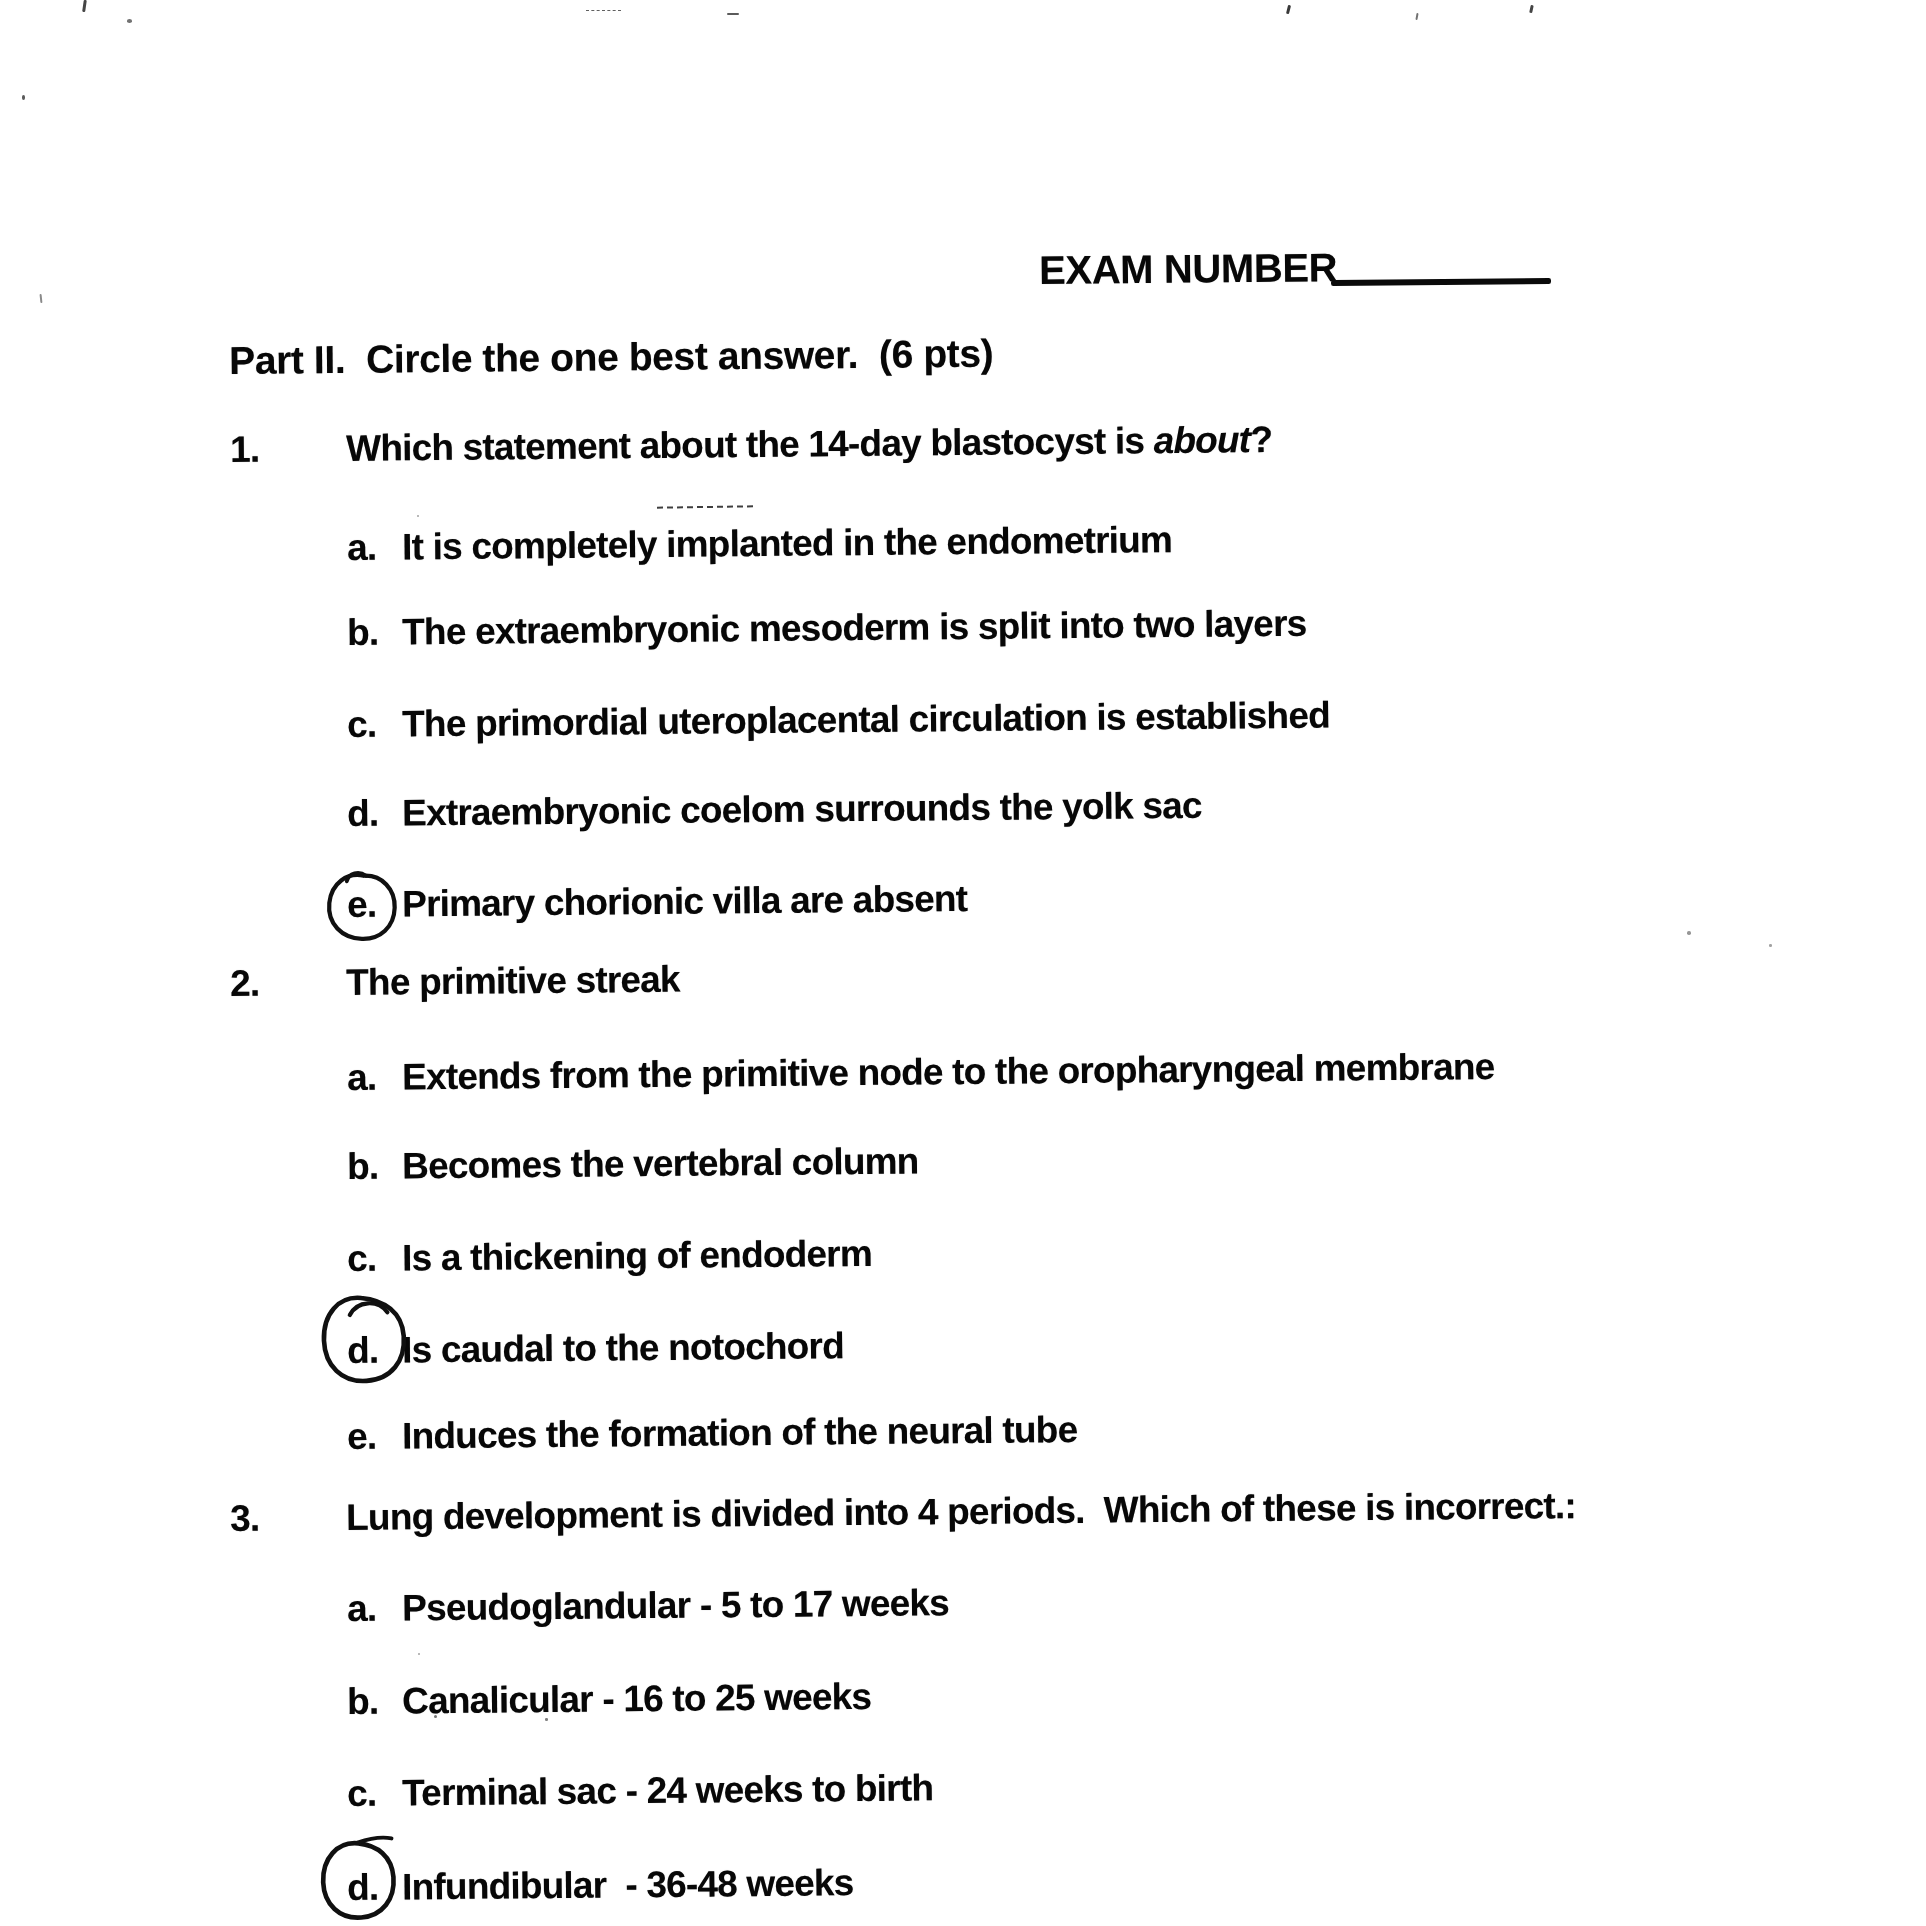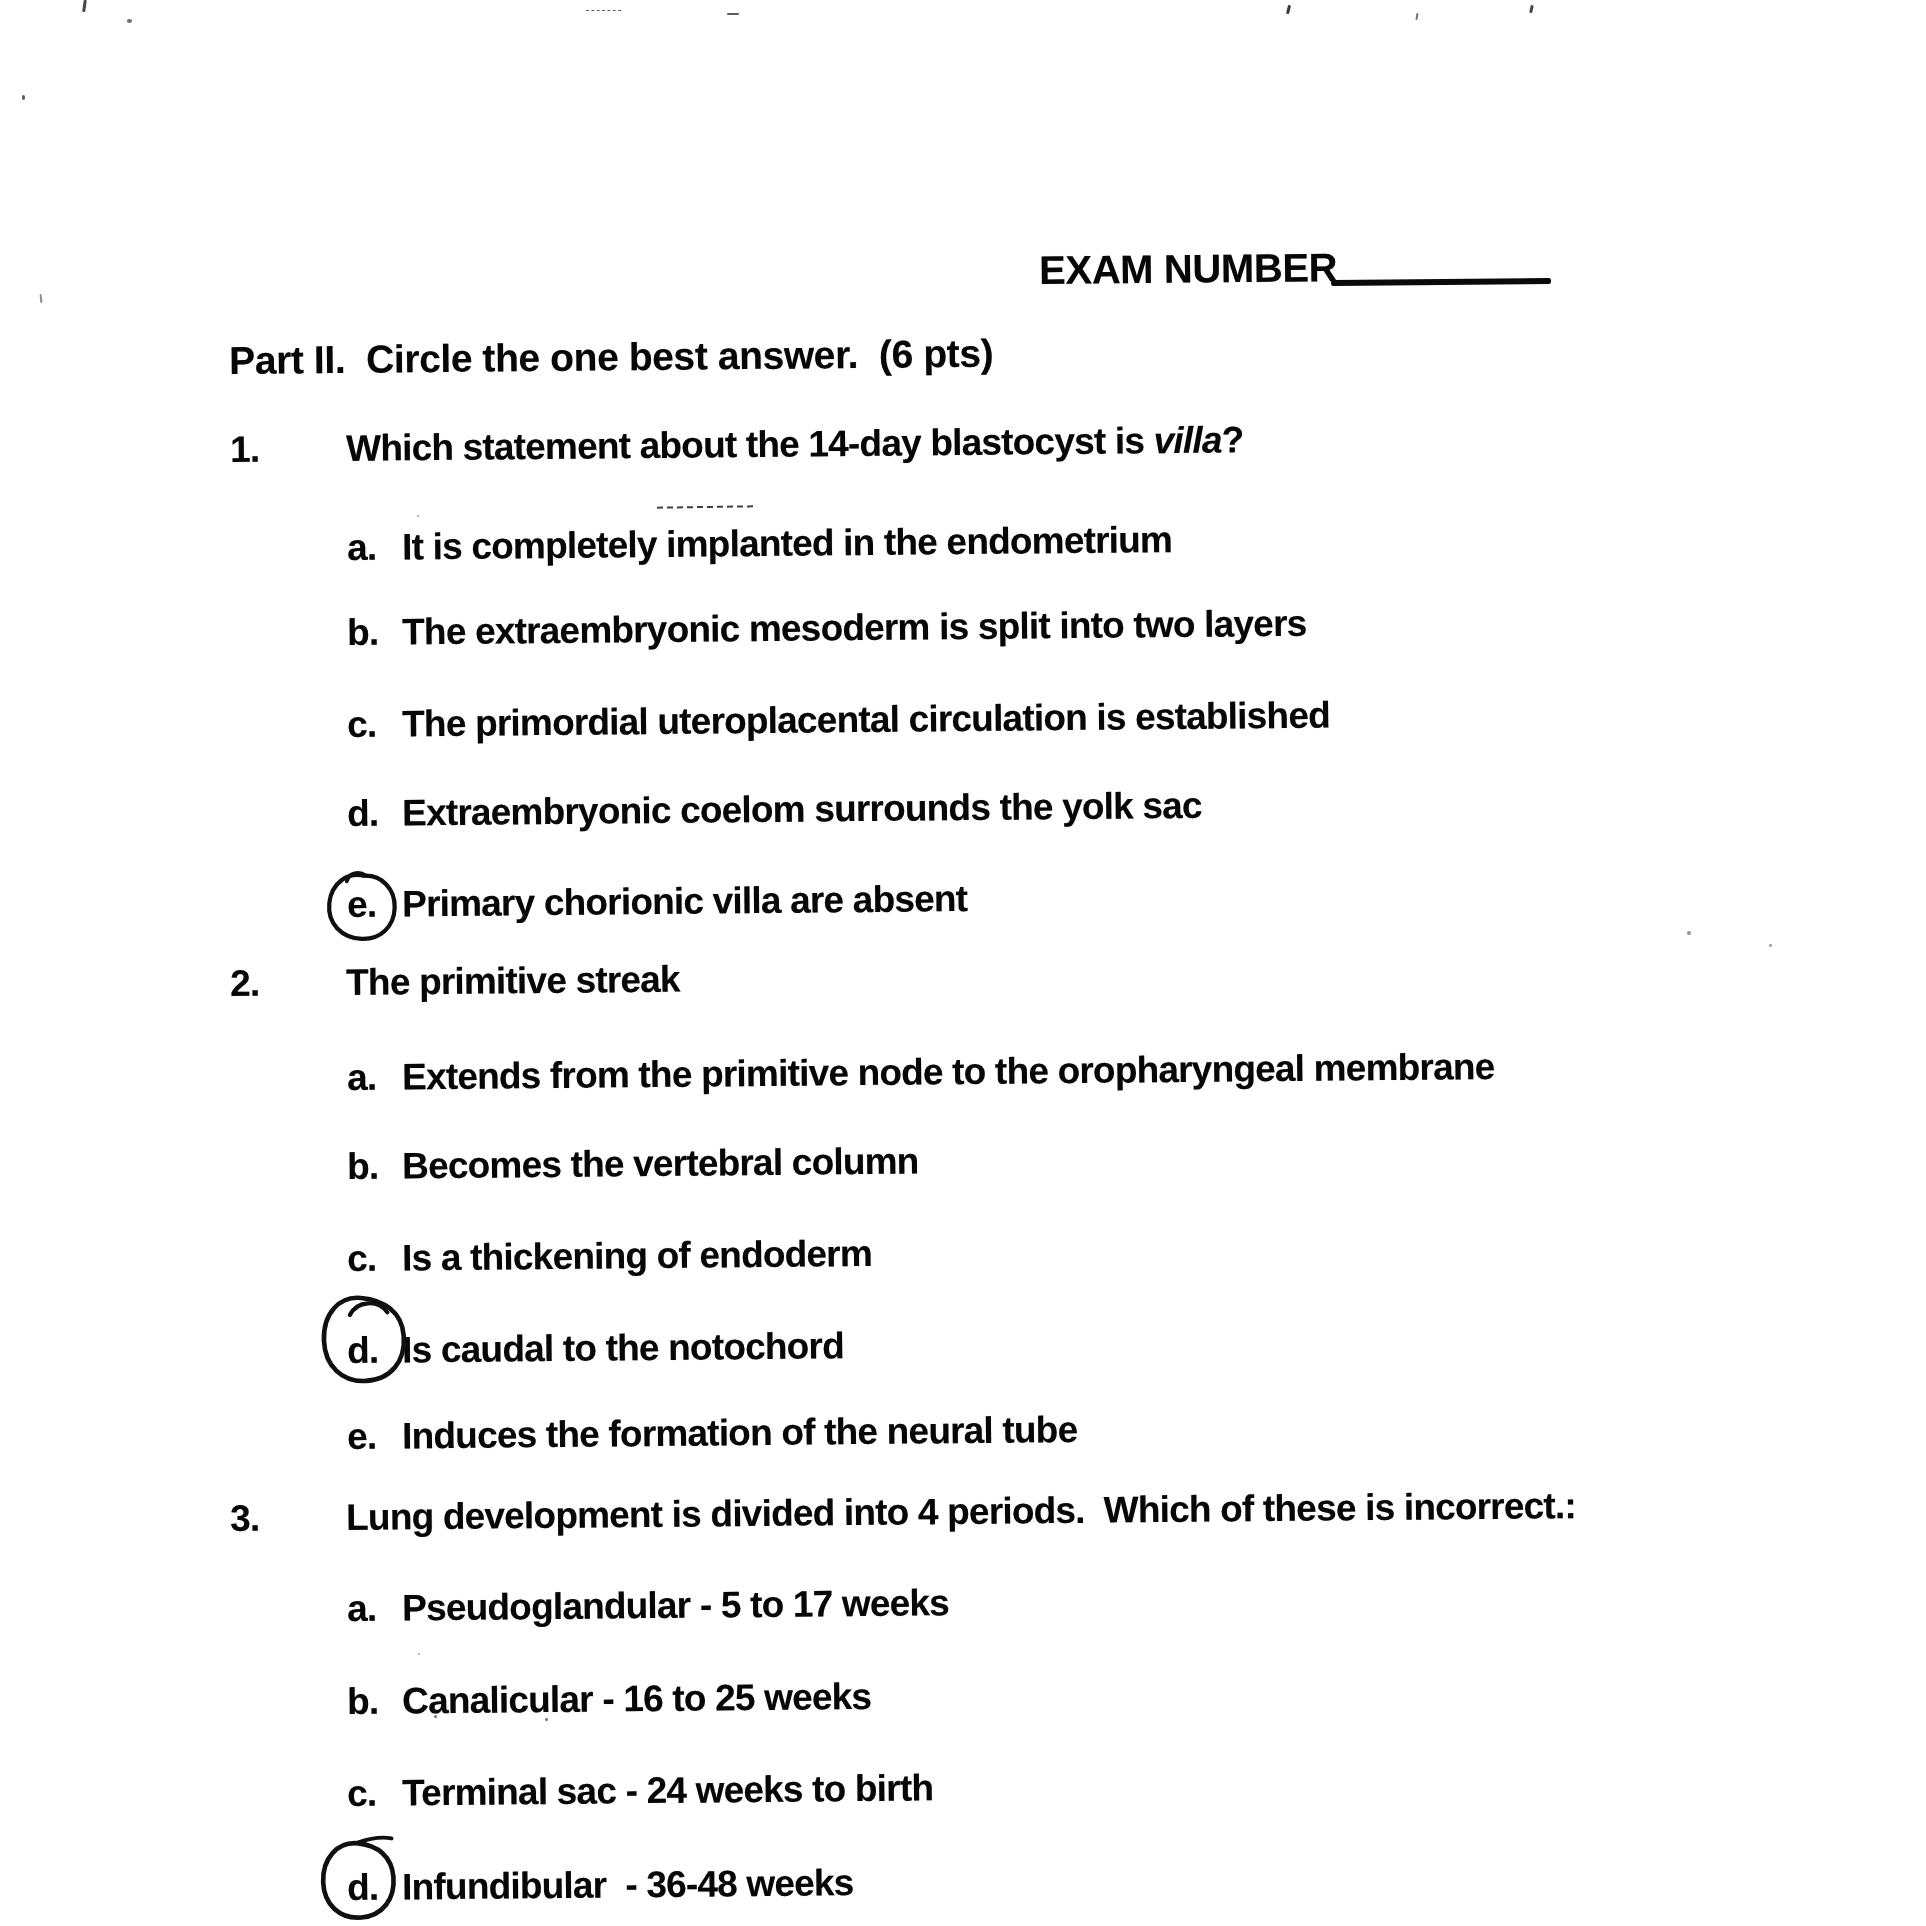--- a/index.html
+++ b/index.html
@@ -63,21 +63,21 @@
   <div class="l exam-hdr" style="left:1039px; top:250px;">
     <span>EXAM NUMBER</span>
   </div>
   <div class="blankline" style="left:1331px; top:280px; width:220px; height:6.2px;"></div>
 
   <div class="l part-hdr" style="left:229px; top:341px;">
     <span class="pre">Part II.  Circle the one best answer.  (6 pts)</span>
   </div>
 
   <div class="l body-text" style="left:230px; top:431px;">
-    <span class="qnum">1.</span><span class="pre">Which statement about the 14-day blastocyst is </span><span class="ital">villa</span><span>?</span>
+    <span class="qnum">1.</span><span class="pre">Which statement about the 14-day blastocyst is </span><span class="ital">about</span><span>?</span>
   </div>
 
   <div class="l body-text" style="left:347px; top:529px;">
     <span class="optletter">a.</span><span class="pre">It is completely implanted in the endometrium</span>
   </div>
   <div class="l body-text" style="left:347px; top:614px;">
     <span class="optletter">b.</span><span class="pre">The extraembryonic mesoderm is split into two layers</span>
   </div>
   <div class="l body-text" style="left:347px; top:706px;">
     <span class="optletter">c.</span><span class="pre">The primordial uteroplacental circulation is established</span>

